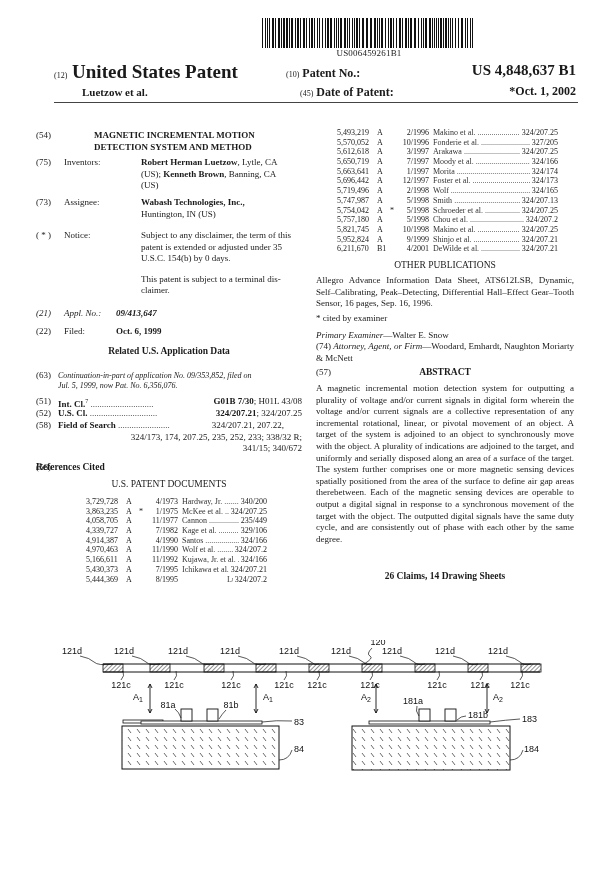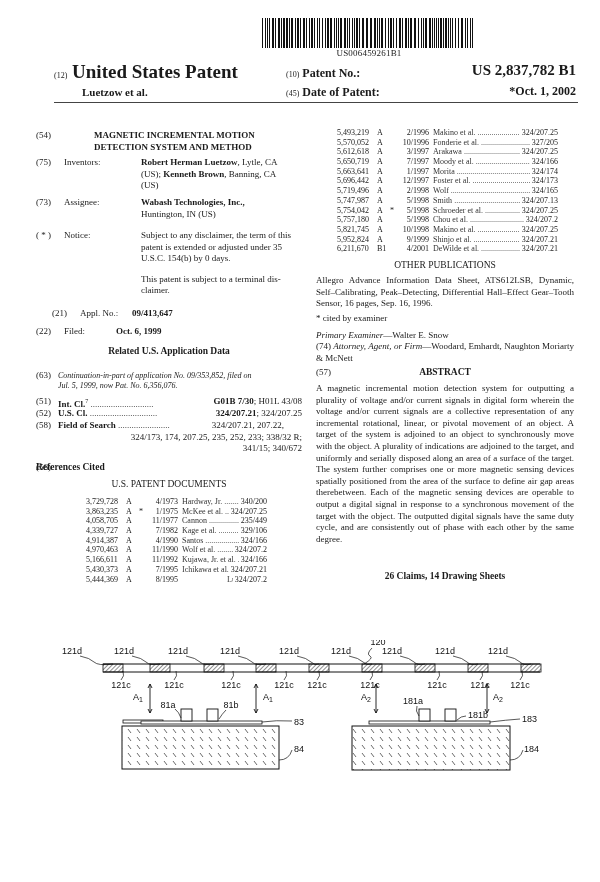--- a/index.html
+++ b/index.html
@@ -10,21 +10,21 @@
   
   #barcode { left: 262px; top: 18px; width: 214px; height: 30px; }
   #barcode-text { left: 262px; top: 48px; width: 214px; text-align: center; font-size: 9px; letter-spacing: 0.2px; }
 
   
   .num { font-size: 8px; font-weight: normal; }
   #h-left-title { left: 54px; top: 61px; font-size: 19px; font-weight: bold; white-space: nowrap; }
   #h-left-authors { left: 82px; top: 86px; font-size: 11px; font-weight: bold; }
   #h-right-1 { left: 286px; top: 66px; font-size: 12px; font-weight: bold; white-space: nowrap; }
   #h-right-1-val { left: 426px; top: 62px; width: 150px; text-align: right; font-size: 15px; font-weight: bold; }
-  #h-right-2 { left: 286px; top: 85px; font-size: 12px; font-weight: bold; white-space: nowrap; }
+  #h-right-2 { left: 300px; top: 85px; font-size: 12px; font-weight: bold; white-space: nowrap; }
   #h-right-2-val { left: 426px; top: 84px; width: 150px; text-align: right; font-size: 12px; font-weight: bold; }
   #h-rule { left: 54px; top: 102px; width: 524px; height: 1px; background: #444; }
 
   
   .fld { position: absolute; font-size: 9px; line-height: 11.5px; }
   .fld .code { position: absolute; left: 0; top: 0; }
   .fld .lbl { position: absolute; left: 28px; top: 0; }
   .fld .body { position: absolute; }
   .b { font-weight: bold; }
   .center-h { position: absolute; text-align: center; font-size: 9.5px; }
@@ -131,21 +131,21 @@
 
 <div id="h-left-title" class="abs">
   <span class="num">(12)</span>
   <span>United States Patent</span>
 </div>
 <div id="h-left-authors" class="abs">Luetzow et al.</div>
 <div id="h-right-1" class="abs">
   <span class="num">(10)</span>
   <span>Patent No.:</span>
 </div>
-<div id="h-right-1-val" class="abs">US 2,837,782 B1</div>
+<div id="h-right-1-val" class="abs">US 4,848,637 B1</div>
 <div id="h-right-2" class="abs">
   <span class="num">(45)</span>
   <span>Date of Patent:</span>
 </div>
 <div id="h-right-2-val" class="abs">*Oct. 1, 2002</div>
 <div id="h-rule" class="abs"></div>
 
 <div class="fld" style="left:36px; top:130px; width:260px; height:24px;">
   <span class="code">(54)</span>
   <div class="body b" style="left:58px; top:0;">
@@ -179,21 +179,21 @@
   <div class="body" style="left:105px; top:0; width:163px; text-align:justify;">
     <div>Subject to any disclaimer, the term of this</div>
     <div>patent is extended or adjusted under 35</div>
     <div>U.S.C. 154(b) by 0 days.</div>
     <div style="height:9px;"></div>
     <div>This patent is subject to a terminal dis-</div>
     <div>claimer.</div>
   </div>
 </div>
 
-<div class="fld" style="left:52px; top:308px; width:260px; height:12px;">
+<div class="fld" style="left:36px; top:308px; width:260px; height:12px;font-style:italic;">
   <span class="code">(21)</span>
   <span class="lbl">Appl. No.:</span>
   <span class="body b" style="left:80px; top:0;">09/413,647</span>
 </div>
 
 <div class="fld" style="left:36px; top:326px; width:260px; height:12px;">
   <span class="code">(22)</span>
   <span class="lbl">Filed:</span>
   <span class="body b" style="left:80px; top:0;">Oct. 6, 1999</span>
 </div>

